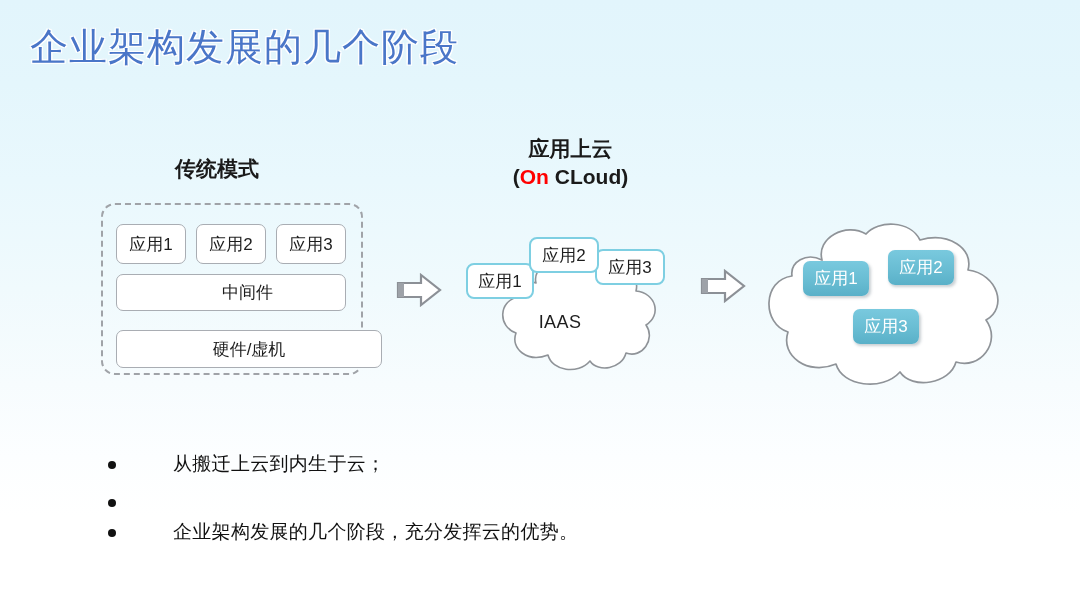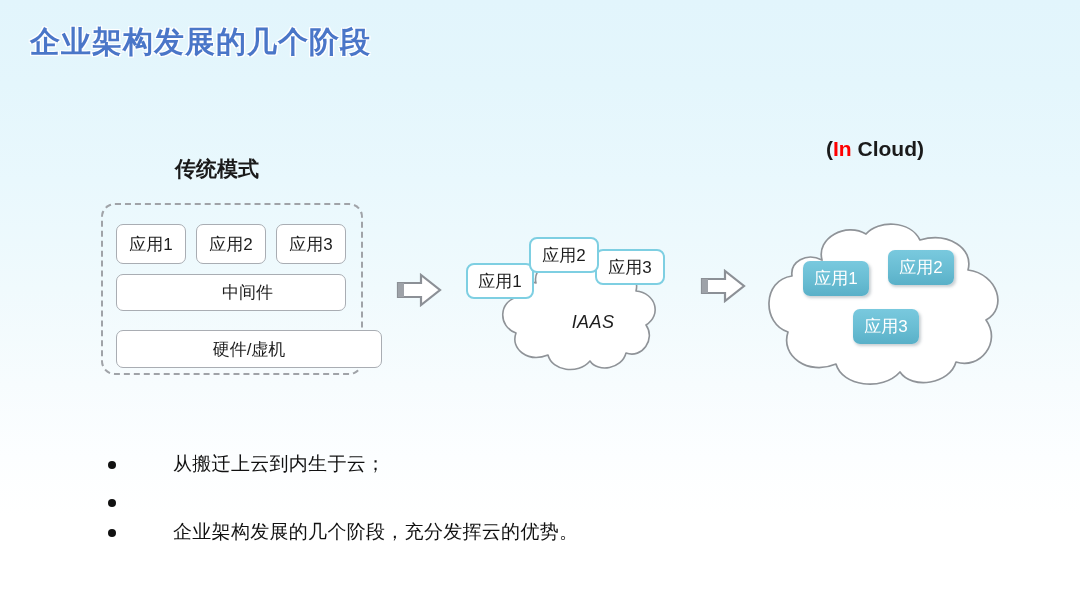--- a/index.html
+++ b/index.html
@@ -37,22 +37,22 @@
     width: 1080px;
     height: 150px;
     pointer-events: none;
   }
 
   
   .slide-title {
     position: absolute;
     left: 30px;
     top: 22px;
-    font-size: 30px;
-    font-weight: bold;
+    font-size: 38px;
+    font-weight: normal;
     color: #4a76c8;
     letter-spacing: 1px;
     text-shadow:
       -1.2px -1.2px 0 #ffffff,
        1.2px -1.2px 0 #ffffff,
       -1.2px  1.2px 0 #ffffff,
        1.2px  1.2px 0 #ffffff,
        0 0 2px #ffffff;
     white-space: nowrap;
   }
@@ -121,28 +121,27 @@
 
   #cloud2 {
     position: absolute;
     left: 494px;
     top: 253px;
     width: 170px;
     height: 125px;
   }
   #iaas-label {
     position: absolute;
-    left: 508px;
+    left: 475px;
     top: 312px;
     width: 170px;
     text-align: center;
     font-size: 18px;
     color: #1d1d1d;
     letter-spacing: 0.4px;
-    font-style: italic;
   }
 
   .cbox {
     position: absolute;
     background: #ffffff;
     border: 2.2px solid #7ecfe2;
     border-radius: 8px;
     box-sizing: border-box;
     display: flex;
     align-items: center;
@@ -266,20 +265,24 @@
   <div class="wbox" id="t-app2">应用2</div>
   <div class="wbox" id="t-app3">应用3</div>
   <div class="wbox" id="t-mid">中间件</div>
   <div class="wbox" id="t-hw">硬件/虚机</div>
 
   <svg class="arrow" id="arrow1" width="46" height="36" viewBox="0 0 46 36">
     <path d="M2 11 L25 11 L25 3 L44 18 L25 33 L25 25 L2 25 Z" fill="#ffffff" stroke="#8c9096" stroke-width="2.2" stroke-linejoin="miter"></path>
     <rect x="2" y="11" width="6" height="14" fill="#9ea2a8"></rect>
   </svg>
 
+  <div class="sec-heading" id="sec2-heading">
+    <div>应用上云</div>
+    <div class="en"><span>(</span><span class="hl">On</span><span> CLoud</span><span>)</span></div>
+  </div>
 
   <svg id="cloud2" viewBox="0 0 170 125">
     <path d="M42 30 C 38 14, 60 2, 74 12 C 82 2, 104 2, 110 16
              C 128 10, 146 22, 142 38
              C 162 40, 168 62, 152 72
              C 162 86, 148 106, 132 100
              C 128 116, 104 120, 96 108
              C 84 122, 58 118, 54 102
              C 34 110, 16 96, 22 80
              C 4 74, 4 48, 24 44
@@ -290,21 +293,20 @@
   <div class="cbox" id="c-app1">应用1</div>
   <div class="cbox" id="c-app2">应用2</div>
   <div class="cbox" id="c-app3">应用3</div>
 
   <svg class="arrow" id="arrow2" width="46" height="36" viewBox="0 0 46 36">
     <path d="M2 11 L25 11 L25 3 L44 18 L25 33 L25 25 L2 25 Z" fill="#ffffff" stroke="#8c9096" stroke-width="2.2" stroke-linejoin="miter"></path>
     <rect x="2" y="11" width="6" height="14" fill="#9ea2a8"></rect>
   </svg>
 
   <div class="sec-heading" id="sec3-heading">
-    <div class="en"><span>(</span><span class="hl">In</span><span> Cloud</span><span>)</span></div>
   </div>
 
   <svg id="cloud3" viewBox="0 0 255 172">
     <path d="M64 42 C 58 20, 88 4, 108 16 C 120 2, 152 2, 162 22
              C 190 14, 216 30, 210 52
              C 240 56, 250 90, 228 102
              C 244 124, 222 152, 198 144
              C 192 166, 154 172, 142 154
              C 124 174, 84 168, 78 146
              C 50 158, 22 138, 30 114

